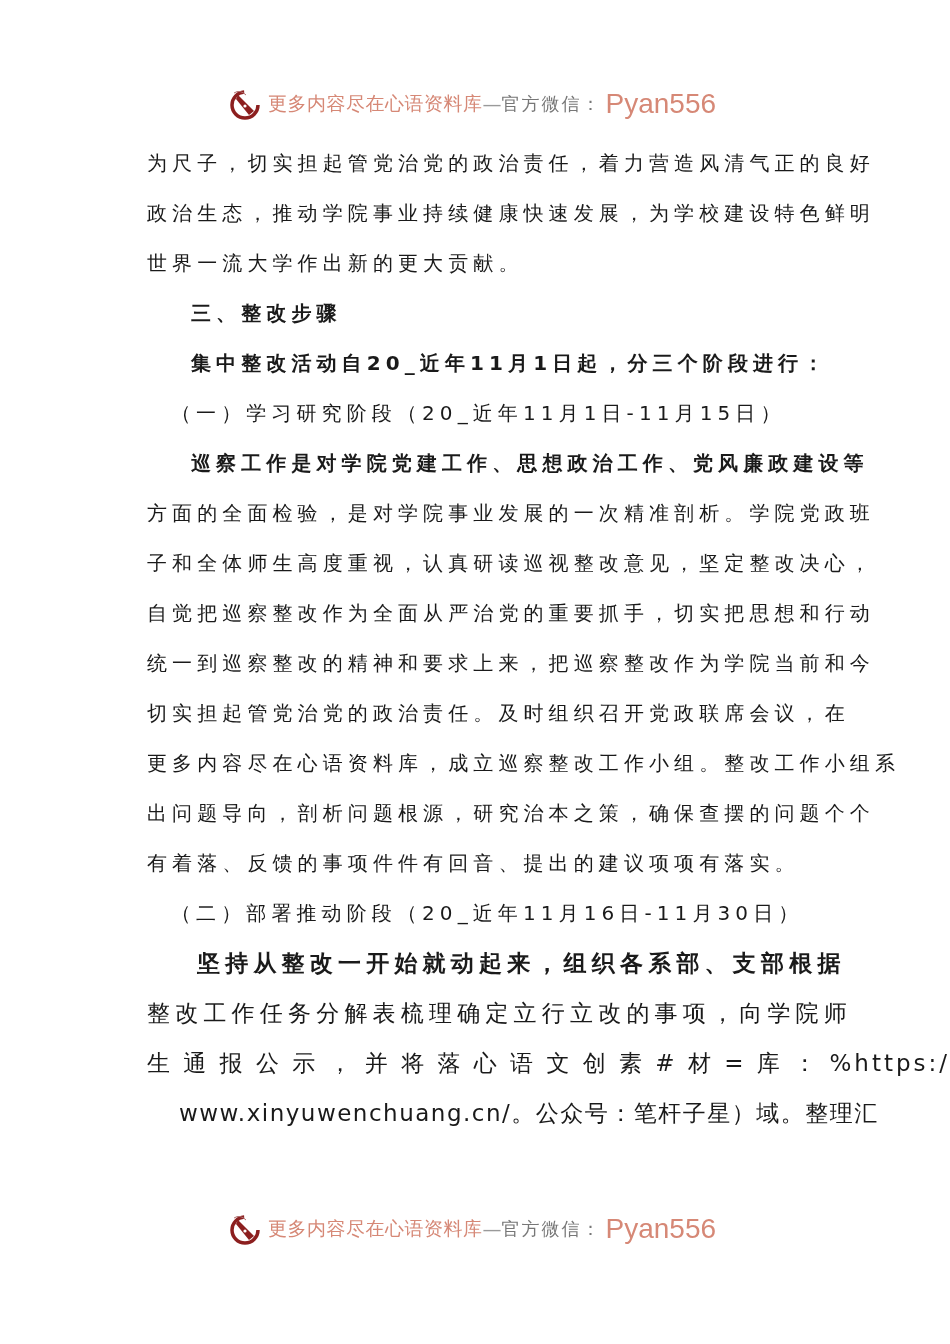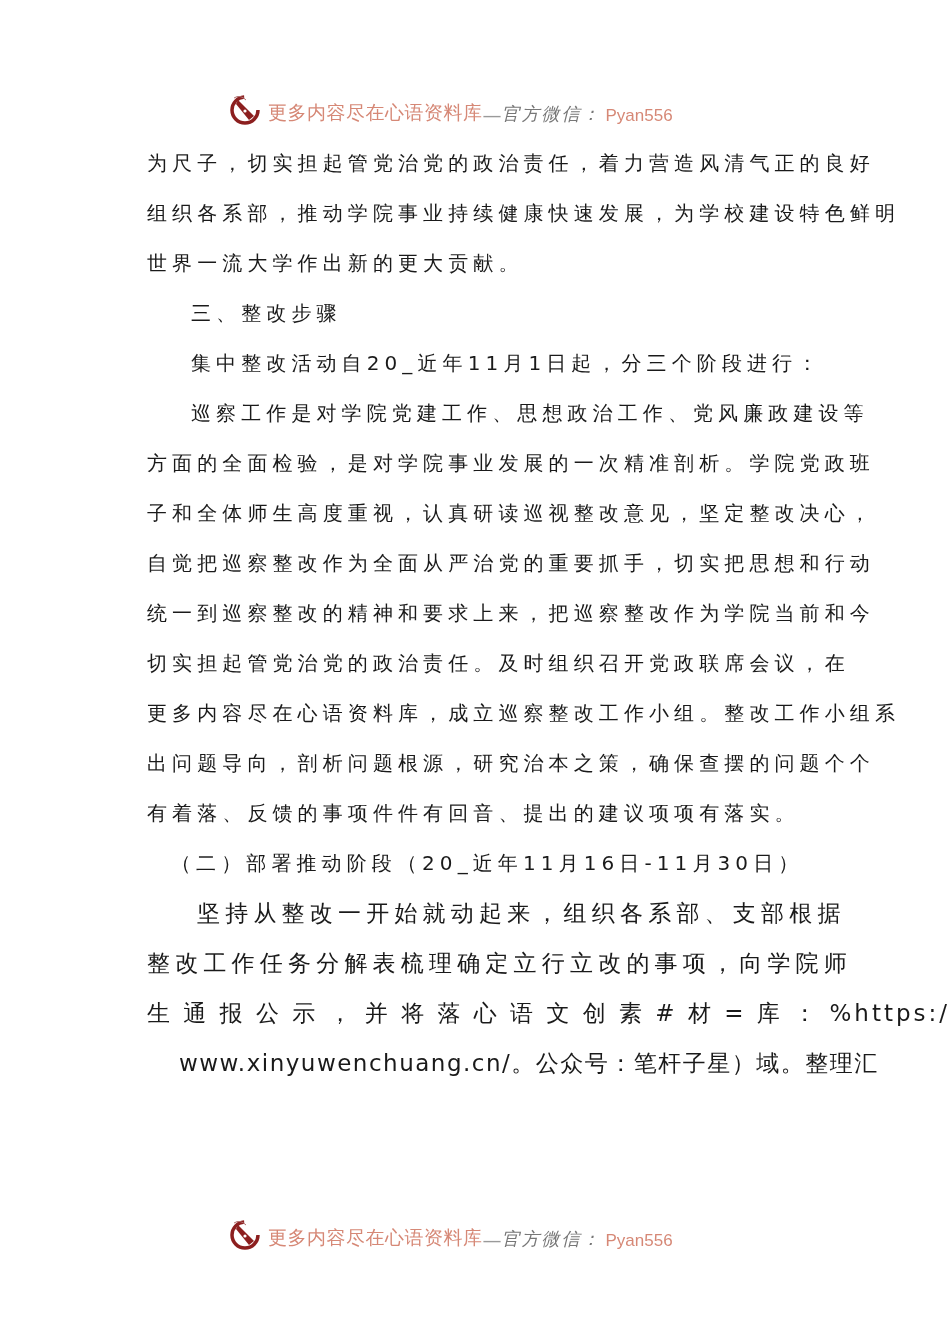--- a/index.html
+++ b/index.html
@@ -1,30 +1,30 @@
 <!DOCTYPE html>
 <html><head>
 <meta charset="utf-8">
 <style>
   html, body { margin: 0; padding: 0; background: #ffffff; }
   body { width: 950px; height: 1344px; position: relative; overflow: hidden;
          font-family: "DejaVu Sans", "Liberation Sans", sans-serif; color: #1a1a1a; }
   .banner { position: absolute; left: 228px; width: 500px; height: 44px;
-            display: flex; align-items: flex-end; }
+            display: flex; align-items: center; }
   .banner.top { top: 82px; }
   .banner.bottom { top: 1207px; }
   .logo { width: 34px; height: 34px; margin-right: 6px; }
   .banner-main { color: #d68876; font-family: "DejaVu Serif", serif; font-size: 19px; letter-spacing: 0.5px; }
   .banner-dash { color: #9a9a9a; font-size: 19px; }
-  .banner-label { color: #777; font-family: "DejaVu Serif", serif; font-size: 18px; letter-spacing: 2px; font-style: italic; }
-  .banner-id { color: #d68876; font-family: "Liberation Sans", sans-serif; font-size: 17px; margin-left: 4px; }
+  .banner-label { color: #777; font-family: "DejaVu Serif", serif; font-size: 18px; letter-spacing: 2px; }
+  .banner-id { color: #d68876; font-family: "Liberation Sans", sans-serif; font-size: 28px; margin-left: 4px; }
   .content { position: absolute; left: 147px; top: 143px; width: 660px; }
   .line { height: 50px; line-height: 40px; font-size: 20px; letter-spacing: 5.1px; white-space: nowrap;
           font-family: "DejaVu Sans", sans-serif; }
-  .line.indent { padding-left: 44px; }
+  .line.indent { padding-left: 44px; font-weight: bold; }
   .line.sub { padding-left: 24px; }
   .line.big { font-size: 23px; letter-spacing: 5.2px; }
   .line.big.indent { padding-left: 50px; }
 </style>
 </head>
 <body>
 
 <div class="banner top">
   <svg class="logo" viewBox="0 0 34 34">
     <circle cx="17" cy="18" r="13" fill="none" stroke="#8c1f1f" stroke-width="3.5" stroke-dasharray="60 22"></circle>
@@ -33,24 +33,25 @@
     <circle cx="17" cy="19" r="1.6" fill="#fff"></circle>
   </svg>
   <span class="banner-main">更多内容尽在心语资料库</span>
   <span class="banner-dash">—</span>
   <span class="banner-label">官方微信：</span>
   <span class="banner-id">Pyan556</span>
 </div>
 
 <div class="content">
   <div class="line">为尺子，切实担起管党治党的政治责任，着力营造风清气正的良好</div>
-  <div class="line">组织各系部，推动学院事业持续健康快速发展，为学校建设特色鲜明</div>
+  <div class="line">政治生态，推动学院事业持续健康快速发展，为学校建设特色鲜明</div>
   <div class="line">世界一流大学作出新的更大贡献。</div>
   <div class="line indent">三、整改步骤</div>
   <div class="line indent">集中整改活动自20_近年11月1日起，分三个阶段进行：</div>
+  <div class="line sub">（一）学习研究阶段（20_近年11月1日-11月15日）</div>
   <div class="line indent">巡察工作是对学院党建工作、思想政治工作、党风廉政建设等</div>
   <div class="line">方面的全面检验，是对学院事业发展的一次精准剖析。学院党政班</div>
   <div class="line">子和全体师生高度重视，认真研读巡视整改意见，坚定整改决心，</div>
   <div class="line">自觉把巡察整改作为全面从严治党的重要抓手，切实把思想和行动</div>
   <div class="line">统一到巡察整改的精神和要求上来，把巡察整改作为学院当前和今</div>
   <div class="line">切实担起管党治党的政治责任。及时组织召开党政联席会议，在</div>
   <div class="line">更多内容尽在心语资料库，成立巡察整改工作小组。整改工作小组系</div>
   <div class="line">出问题导向，剖析问题根源，研究治本之策，确保查摆的问题个个</div>
   <div class="line">有着落、反馈的事项件件有回音、提出的建议项项有落实。</div>
   <div class="line sub">（二）部署推动阶段（20_近年11月16日-11月30日）</div>

